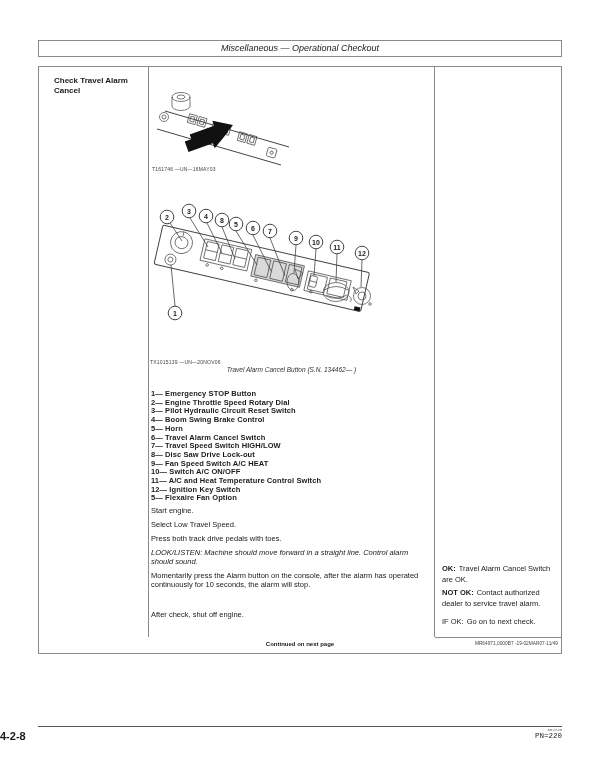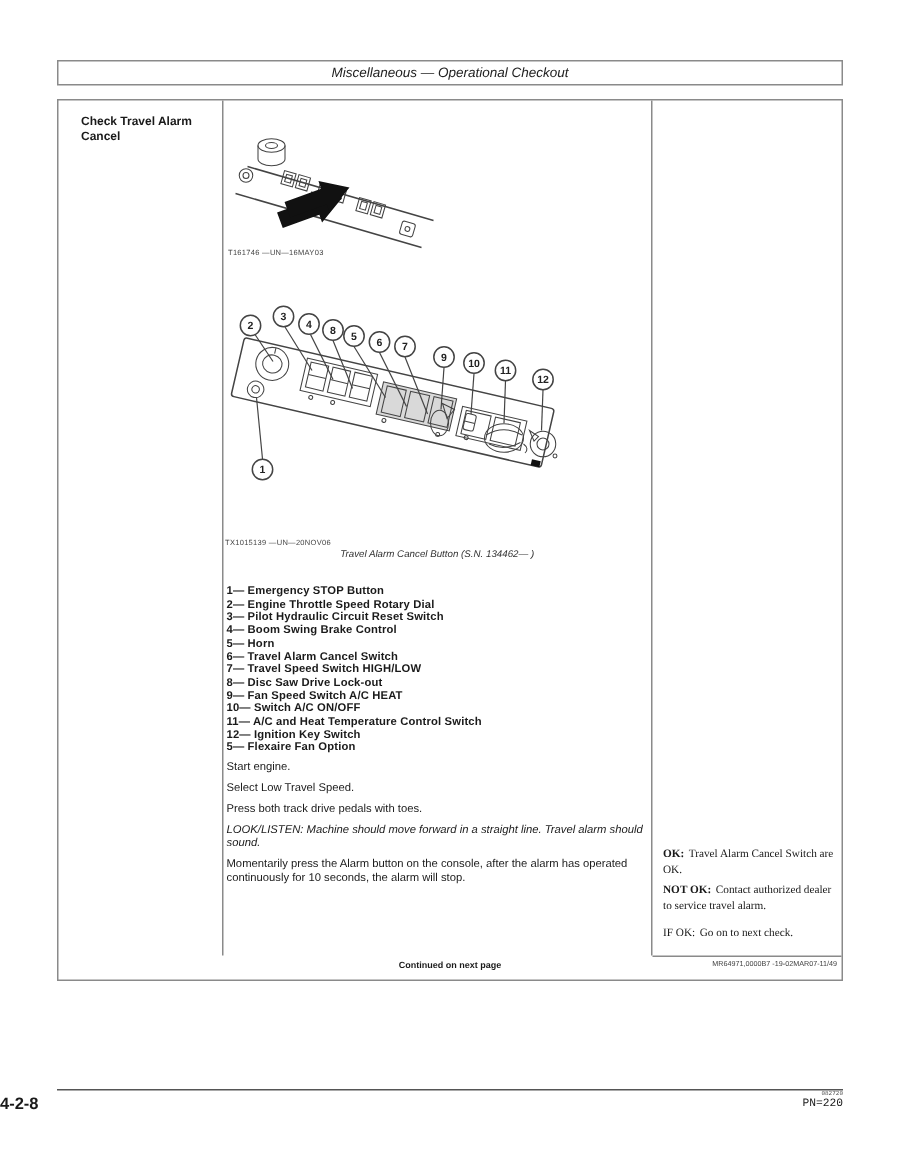--- a/index.html
+++ b/index.html
@@ -26,21 +26,21 @@
   .fig2-caption{position:absolute;left:0;top:299px;width:100%;text-align:center;font-style:italic;font-size:6.5px;color:#333;}
 
   .legend{position:absolute;left:2px;top:323px;font-size:7.5px;font-weight:bold;line-height:8.7px;letter-spacing:.1px;}
   .steps{position:absolute;left:2px;top:439px;width:281px;font-size:7.5px;line-height:9px;}
   .steps p{margin:0 0 5px 0;}
   .steps p.italic{font-style:italic;}
   .steps p.gap-md{margin-top:10px;}
   .steps p.gap-lg{margin-top:21px;}
 
   .results{position:absolute;left:403px;top:497px;width:118px;font-size:7.5px;line-height:10.5px;}
-  .results p{margin:0 0 3px 0;font-family:Liberation Serif, serif;}
+  .results p{margin:0 0 3px 0;}
   .results p.gap-after{margin-bottom:8px;}
   .res-label{font-weight:bold;margin-right:3px;}
   .res-label.plain{font-weight:normal;margin-top:41px;}
 
   .code-cell{position:absolute;right:0px;top:570px;width:126px;border-top:1px solid #8a8a8a;text-align:right;font-size:4.8px;color:#444;padding:3px 3px 0 0;box-sizing:border-box;}
   .continued{position:absolute;left:0;top:574px;width:100%;text-align:center;font-size:6px;font-weight:bold;}
 
   
   .footer-line{position:absolute;left:38px;top:726px;width:524px;height:1px;background:#555;}
   .page-num{position:absolute;left:0;top:730px;width:100%;font-size:11px;font-weight:bold;}
@@ -233,22 +233,23 @@
         <div>10— Switch A/C ON/OFF</div>
         <div>11— A/C and Heat Temperature Control Switch</div>
         <div>12— Ignition Key Switch</div>
         <div>5— Flexaire Fan Option</div>
       </div>
 
       <div class="steps">
         <p>Start engine.</p>
         <p>Select Low Travel Speed.</p>
         <p>Press both track drive pedals with toes.</p>
-        <p class="italic">LOOK/LISTEN:  Machine should move forward in a straight line.  Travel alarm should sound.</p>
+        <p class="italic">LOOK/LISTEN:  Machine should move forward in a straight line.  Control alarm should sound.</p>
         <p>Momentarily press the Alarm button on the console, after the alarm has operated continuously for 10 seconds, the alarm will stop.</p>
+        <p class="gap-lg">After check, shut off engine.</p>
       </div>
     </div>
 
     <div class="results">
       <p><span class="res-label">OK:</span><span>Travel Alarm Cancel Switch are OK.</span></p>
       <p class="gap-after"><span class="res-label">NOT OK:</span><span>Contact authorized dealer to service travel alarm.</span></p>
       <p><span class="res-label plain">IF OK:</span><span>Go on to next check.</span></p>
     </div>
 
     <div class="code-cell">MR64971,0000B7 -19-02MAR07-11/49</div>

